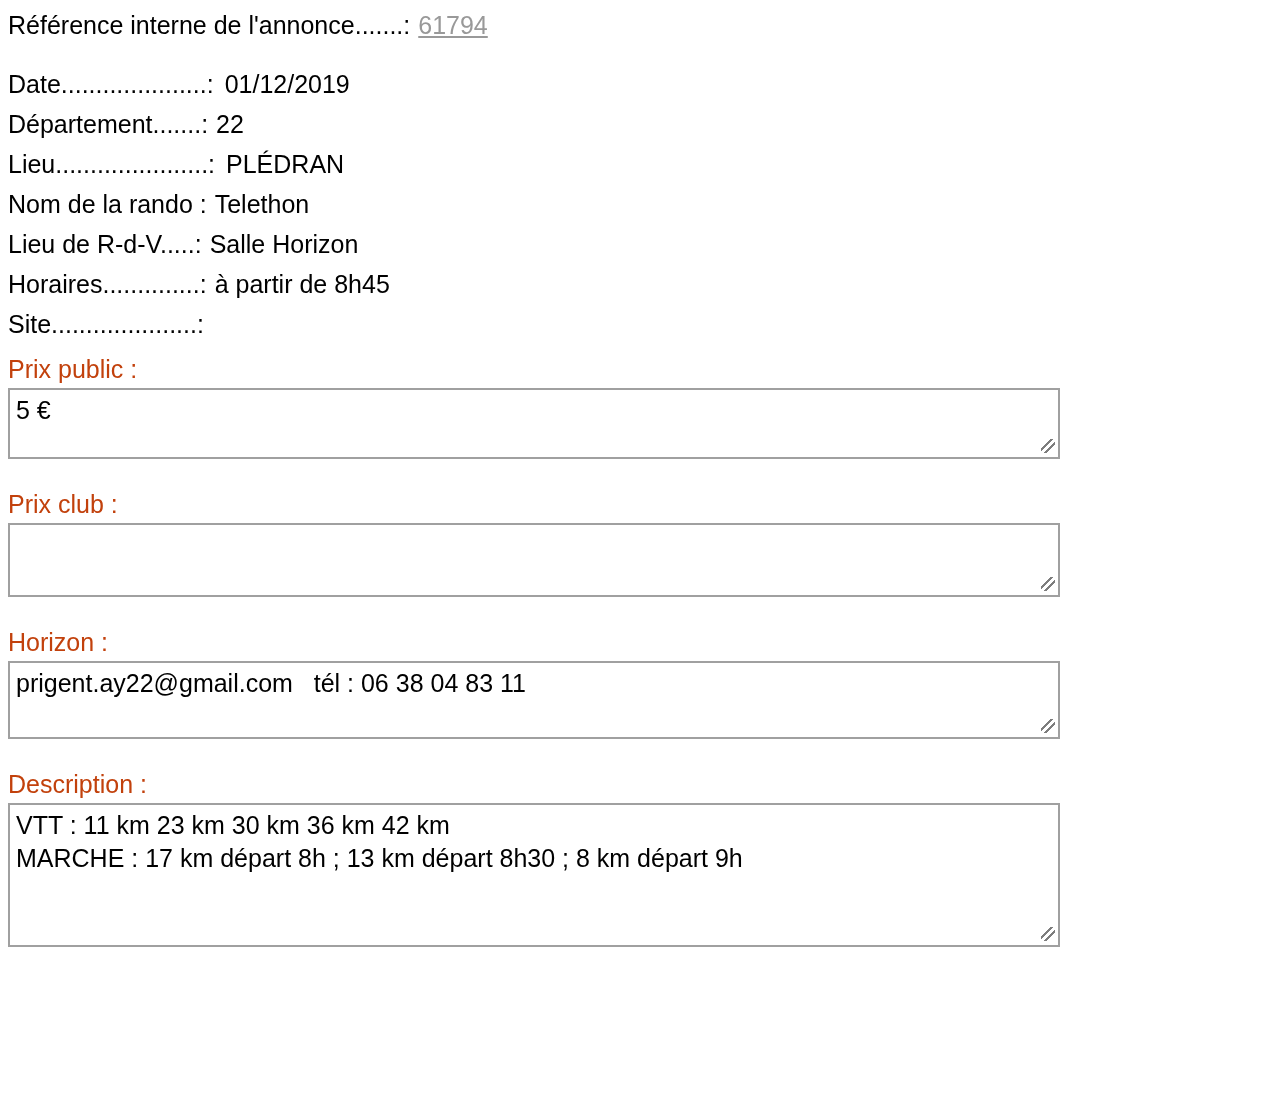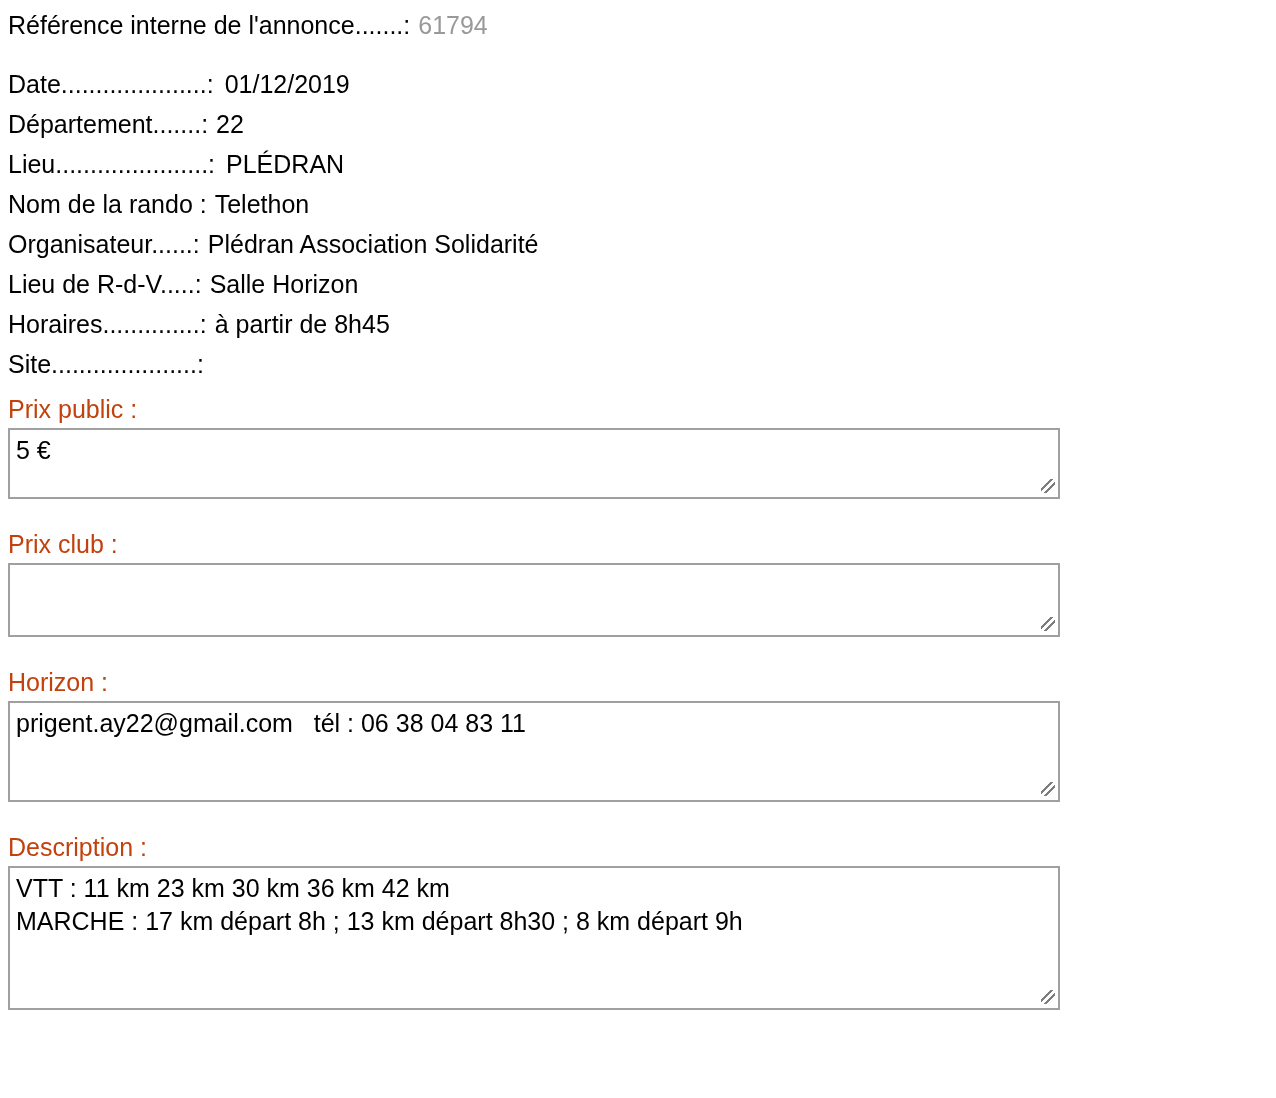--- a/index.html
+++ b/index.html
@@ -8,21 +8,21 @@
     width: 1276px; height: 1098px;
     padding: 10px 8px 0 8px;
     font-family: "Liberation Sans", sans-serif;
     font-size: 25px;
     color: #000000;
     overflow: hidden;
   }
   .ref-row { line-height: 30px; margin-bottom: 24px; white-space: nowrap; }
   .lbl { color: #000000; }
   .val { color: #000000; margin-left: 8px; }
-  .ref-val { color: #999999; margin-left: 8px; }
+  .ref-val { color: #999999; margin-left: 8px; text-decoration: underline; }
   .info-row { line-height: 40px; white-space: nowrap; }
   .info-row.flush .val { margin-left: 11px; }
   .field { margin-top: 30px; }
   .field.first { margin-top: 10px; }
   .field-label { color: #c2410c; line-height: 30px; margin-bottom: 4px; }
   .ta-wrap { position: relative; width: 1052px; }
   textarea.ta {
     display: block;
     width: 1052px;
     border: 2px solid #a0a0a0;
@@ -33,21 +33,21 @@
     font-family: "Liberation Sans", sans-serif;
     font-size: 25px;
     line-height: 33px;
     color: #000000;
     resize: none;
     outline: none;
     overflow: hidden;
   }
   .ta-h1 { height: 71px; }
   .ta-h2 { height: 74px; }
-  .ta-h3 { height: 101px; }
+  .ta-h3 { height: 78px; }
   .ta-h4 { height: 144px; }
   .resize-handle {
     position: absolute;
     right: 5px; bottom: 6px;
     width: 14px; height: 14px;
     background: linear-gradient(135deg,
       transparent 0 34%, #7d7d7d 34% 44%,
       transparent 44% 60%, #7d7d7d 60% 70%,
       transparent 70%);
     cursor: nwse-resize;
@@ -65,23 +65,20 @@
     <span class="lbl">Date.....................:</span><span class="val">01/12/2019</span>
   </div>
   <div class="info-row">
     <span class="lbl">Département.......:</span><span class="val">22</span>
   </div>
   <div class="info-row flush">
     <span class="lbl">Lieu......................:</span><span class="val">PLÉDRAN</span>
   </div>
   <div class="info-row">
     <span class="lbl">Nom de la rando :</span><span class="val">Telethon</span>
-  </div>
-  <div class="info-row">
-    <span class="lbl">Organisateur......:</span><span class="val">Plédran Association Solidarité</span>
   </div>
   <div class="info-row">
     <span class="lbl">Lieu de R-d-V.....:</span><span class="val">Salle Horizon</span>
   </div>
   <div class="info-row">
     <span class="lbl">Horaires..............:</span><span class="val">à partir de 8h45</span>
   </div>
   <div class="info-row">
     <span class="lbl">Site.....................:</span><span class="val"></span>
   </div>

